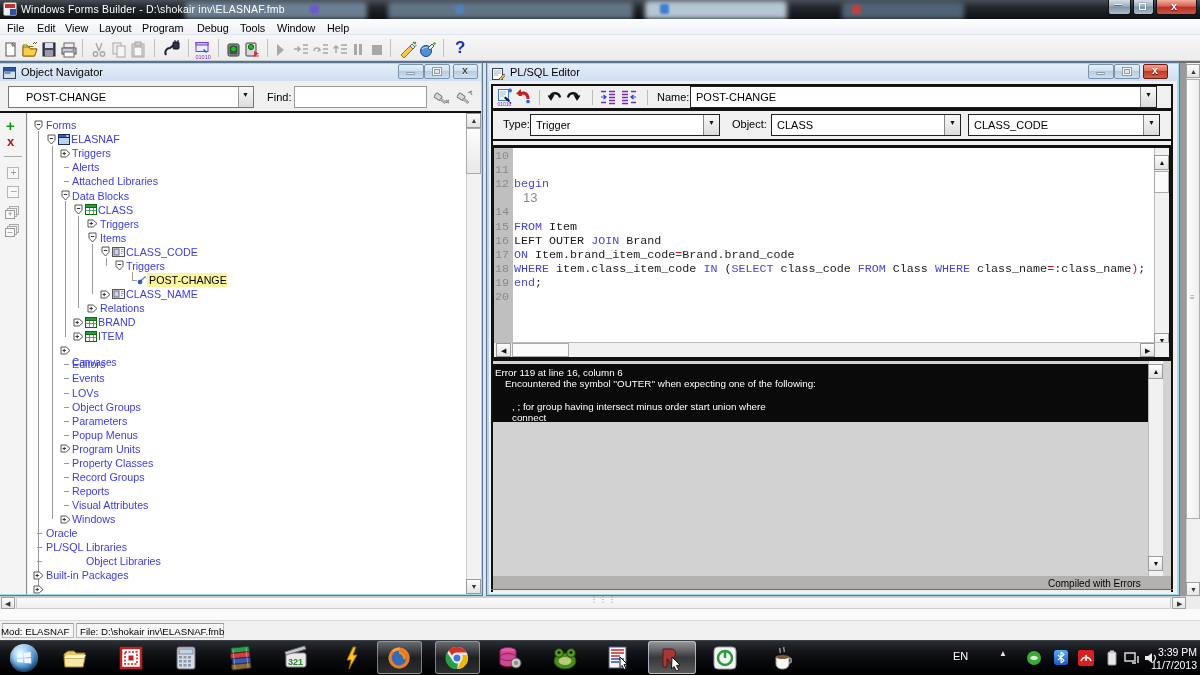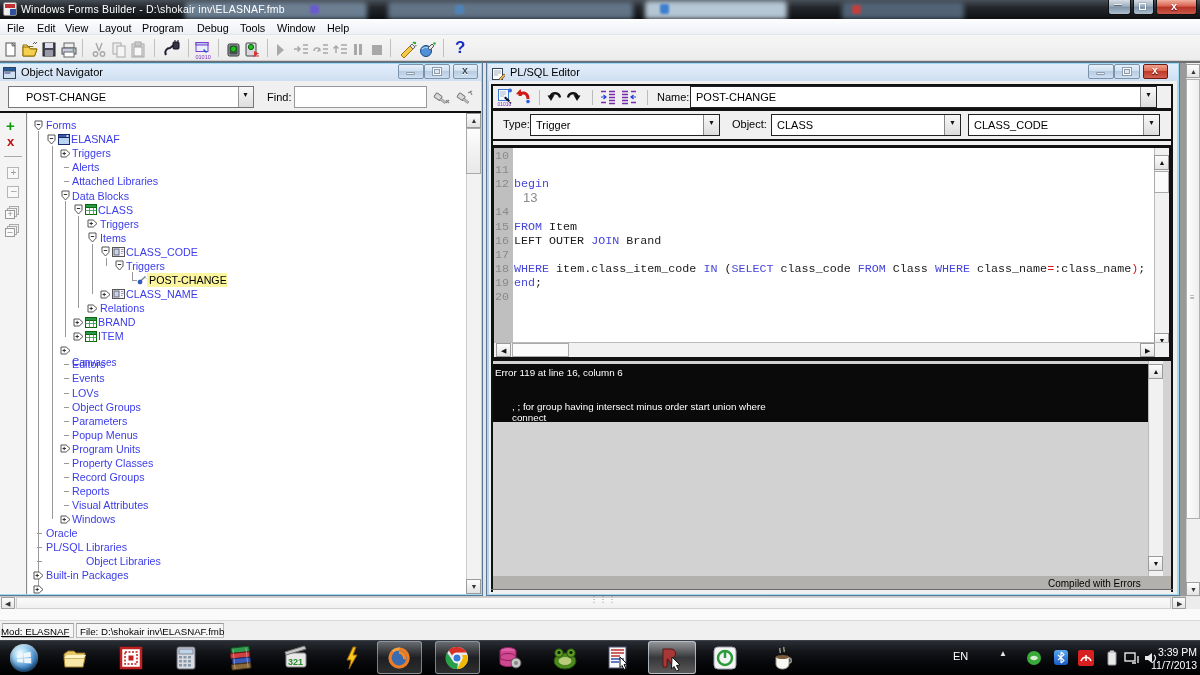--- a/index.html
+++ b/index.html
@@ -450,20 +450,21 @@
     <div class="tx" style="left:495px;top:163.1px;font-family:'Liberation Mono',monospace;font-size:11.7px;line-height:14.1px;color:#8a8a8a;">11</div>
     <div class="tx" style="left:495px;top:177.2px;font-family:'Liberation Mono',monospace;font-size:11.7px;line-height:14.1px;color:#8a8a8a;">12</div>
     <div class="tx" style="left:514px;top:177.2px;font-family:'Liberation Mono',monospace;font-size:11.7px;line-height:14.1px;"><span style="color:#4646dc">begin</span></div>
     <div class="tx" style="left:495px;top:191.3px;font-family:Liberation Sans, sans-serif;font-size:13px;line-height:14.1px;color:#8a8a8a;margin-left:28px;">13</div>
     <div class="tx" style="left:495px;top:205.4px;font-family:'Liberation Mono',monospace;font-size:11.7px;line-height:14.1px;color:#8a8a8a;">14</div>
     <div class="tx" style="left:495px;top:219.5px;font-family:'Liberation Mono',monospace;font-size:11.7px;line-height:14.1px;color:#8a8a8a;">15</div>
     <div class="tx" style="left:514px;top:219.5px;font-family:'Liberation Mono',monospace;font-size:11.7px;line-height:14.1px;"><span style="color:#4646dc">FROM</span><span style="color:#1a1a1a"> Item</span></div>
     <div class="tx" style="left:495px;top:233.6px;font-family:'Liberation Mono',monospace;font-size:11.7px;line-height:14.1px;color:#8a8a8a;">16</div>
     <div class="tx" style="left:514px;top:233.6px;font-family:'Liberation Mono',monospace;font-size:11.7px;line-height:14.1px;"><span style="color:#1a1a1a">LEFT OUTER </span><span style="color:#4646dc">JOIN</span><span style="color:#1a1a1a"> Brand</span></div>
     <div class="tx" style="left:495px;top:247.7px;font-family:'Liberation Mono',monospace;font-size:11.7px;line-height:14.1px;color:#8a8a8a;">17</div>
+    <div class="tx" style="left:514px;top:247.7px;font-family:'Liberation Mono',monospace;font-size:11.7px;line-height:14.1px;"><span style="color:#4646dc">ON</span><span style="color:#1a1a1a"> Item.brand_item_code</span><span style="color:#cc1818">=</span><span style="color:#1a1a1a">Brand.brand_code</span></div>
     <div class="tx" style="left:495px;top:261.8px;font-family:'Liberation Mono',monospace;font-size:11.7px;line-height:14.1px;color:#8a8a8a;">18</div>
     <div class="tx" style="left:514px;top:261.8px;font-family:'Liberation Mono',monospace;font-size:11.7px;line-height:14.1px;"><span style="color:#4646dc">WHERE</span><span style="color:#1a1a1a"> item.class_item_code </span><span style="color:#4646dc">IN</span><span style="color:#1a1a1a"> (</span><span style="color:#4646dc">SELECT</span><span style="color:#1a1a1a"> class_code </span><span style="color:#4646dc">FROM</span><span style="color:#1a1a1a"> Class </span><span style="color:#4646dc">WHERE</span><span style="color:#1a1a1a"> class_name</span><span style="color:#cc1818">=</span><span style="color:#1a1a1a">:class_name</span><span style="color:#cc1818">)</span><span style="color:#1a1a1a">;</span></div>
     <div class="tx" style="left:495px;top:275.9px;font-family:'Liberation Mono',monospace;font-size:11.7px;line-height:14.1px;color:#8a8a8a;">19</div>
     <div class="tx" style="left:514px;top:275.9px;font-family:'Liberation Mono',monospace;font-size:11.7px;line-height:14.1px;"><span style="color:#4646dc">end</span><span style="color:#1a1a1a">;</span></div>
     <div class="tx" style="left:495px;top:290.0px;font-family:'Liberation Mono',monospace;font-size:11.7px;line-height:14.1px;color:#8a8a8a;">20</div>
     <div class="ab" style="left:1154px;top:148px;width:15px;height:209px;background:#f1f1f1;border-left:1px solid #bbb;"></div>
     <div class="ab" style="left:1154px;top:155px;width:15px;height:15px;background:linear-gradient(#fdfdfd,#e2e2e2);border:1px solid #9a9a9a;">
       <div class="tx" style="left:3.5px;top:3px;font-size:7px;color:#111">▲</div>
     </div>
     <div class="ab" style="left:1154px;top:171px;width:15px;height:22px;background:#fbfbfb;border:1px solid #aaa;"></div>
@@ -475,20 +476,21 @@
       <div class="tx" style="left:4px;top:2.5px;font-size:7px;color:#111">◀</div>
     </div>
     <div class="ab" style="left:512px;top:343px;width:57px;height:14px;background:#fbfbfb;border:1px solid #aaa;"></div>
     <div class="ab" style="left:1140px;top:343px;width:15px;height:14px;background:linear-gradient(#fdfdfd,#e2e2e2);border:1px solid #9a9a9a;">
       <div class="tx" style="left:4px;top:2.5px;font-size:7px;color:#111">▶</div>
     </div>
     <div class="ab" style="left:491px;top:357px;width:682px;height:4px;background:#111;"></div>
     <div class="ab" style="left:493px;top:361px;width:678px;height:215px;background:#d2d2d2;"></div>
     <div class="ab" style="left:493px;top:364px;width:655px;height:58px;background:#0a0a0a;"></div>
     <div class="tx" style="left:495px;top:367px;font-size:9.8px;color:#fff;line-height:11.3px;">Error 119 at line 16, column 6</div>
+    <div class="tx" style="left:505px;top:378.3px;font-size:9.8px;color:#fff;line-height:11.3px;">Encountered the symbol ''OUTER'' when expecting one of the following:</div>
     <div class="tx" style="left:512px;top:400.9px;font-size:9.8px;color:#fff;line-height:11.3px;">, ; for group having intersect minus order start union where</div>
     <div class="tx" style="left:512px;top:412.2px;font-size:9.8px;color:#fff;line-height:11.3px;">connect</div>
     <div class="ab" style="left:1148px;top:361px;width:15px;height:215px;background:#f1f1f1;border-left:1px solid #bbb;"></div>
     <div class="ab" style="left:1148px;top:364px;width:15px;height:15px;background:linear-gradient(#fdfdfd,#e2e2e2);border:1px solid #9a9a9a;">
       <div class="tx" style="left:3.5px;top:3px;font-size:7px;color:#111">▲</div>
     </div>
     <div class="ab" style="left:1148px;top:556px;width:15px;height:15px;background:linear-gradient(#fdfdfd,#e2e2e2);border:1px solid #9a9a9a;">
       <div class="tx" style="left:3.5px;top:3px;font-size:7px;color:#111">▼</div>
     </div>
     <div class="ab" style="left:493px;top:576px;width:678px;height:13px;background:#b3b1ae;"></div>
@@ -510,21 +512,21 @@
     </div>
     <div class="ab" style="left:16px;top:597px;width:1155px;height:12px;background:linear-gradient(#fbfbfb,#f0f0f0);border:1px solid #cfcfcf;"></div>
     <div class="tx" style="left:590px;top:595px;font-size:8px;color:#888;letter-spacing:1px;">⋮⋮⋮</div>
     <div class="ab" style="left:1172px;top:597px;width:14px;height:12px;background:linear-gradient(#fdfdfd,#e4e4e4);border:1px solid #a0a0a0;">
       <div class="tx" style="left:4px;top:2px;font-size:7px;color:#333">▶</div>
     </div>
     <div class="ab" style="left:1186px;top:597px;width:14px;height:12px;background:#ececec;"></div>
     <div class="ab" style="left:0px;top:609px;width:1200px;height:12px;background:#fafafa;border-bottom:1px solid #d8d8d8;"></div>
     <div class="ab" style="left:0px;top:621px;width:1200px;height:19px;background:#f0f0f0;"></div>
     <div class="ab" style="left:2px;top:623px;width:72px;height:15px;background:#f6f6f6;border:1px solid #b8b8b8;border-top-color:#9a9a9a;"></div>
-    <div class="tx" style="left:1px;top:626px;font-size:9.7px;color:#000;text-decoration:underline;">Mod: ELASNAF</div>
+    <div class="tx" style="left:1px;top:626px;font-size:9.7px;color:#000;">Mod: ELASNAF</div>
     <div class="ab" style="left:76px;top:623px;width:148px;height:15px;background:#f6f6f6;border:1px solid #b8b8b8;border-top-color:#9a9a9a;"></div>
     <div class="tx" style="left:80px;top:626px;font-size:9.7px;color:#000;">File: D:\shokair inv\ELASNAF.fmb</div>
     <div class="ab" style="left:0px;top:640px;width:1200px;height:35px;background:linear-gradient(#2a2e34,#14161a 30%,#08090c 60%,#000);border-top:1px solid #000;"></div>
     <div class="ab" style="left:0px;top:640px;width:1200px;height:1px;background:#4a5058;opacity:0.8;"></div>
     <div class="ab" style="left:10px;top:644px;width:28px;height:28px;border-radius:50%;background:radial-gradient(circle at 10px 9px,#f4fbff,#9ed4f4 28%,#3f85c8 60%,#123a60 92%);box-shadow:inset 0 -2px 4px rgba(0,0,0,0.5),inset 0 2px 3px rgba(255,255,255,0.5);"></div>
     <div class="ab" style="left:16px;top:650px;width:16px;height:16px;"><svg width="16" height="16">
         <g transform="rotate(-4 8 8)">
           <path d="M1 4.5l6-1v4H1zM8 3.3l7-1.2v5.4H8zM1 8.6h6v4l-6-1zM8 8.6h7v5.5l-7-1.2z" fill="#f4f8fc" opacity="0.95"></path>
         </g>
       </svg></div>

